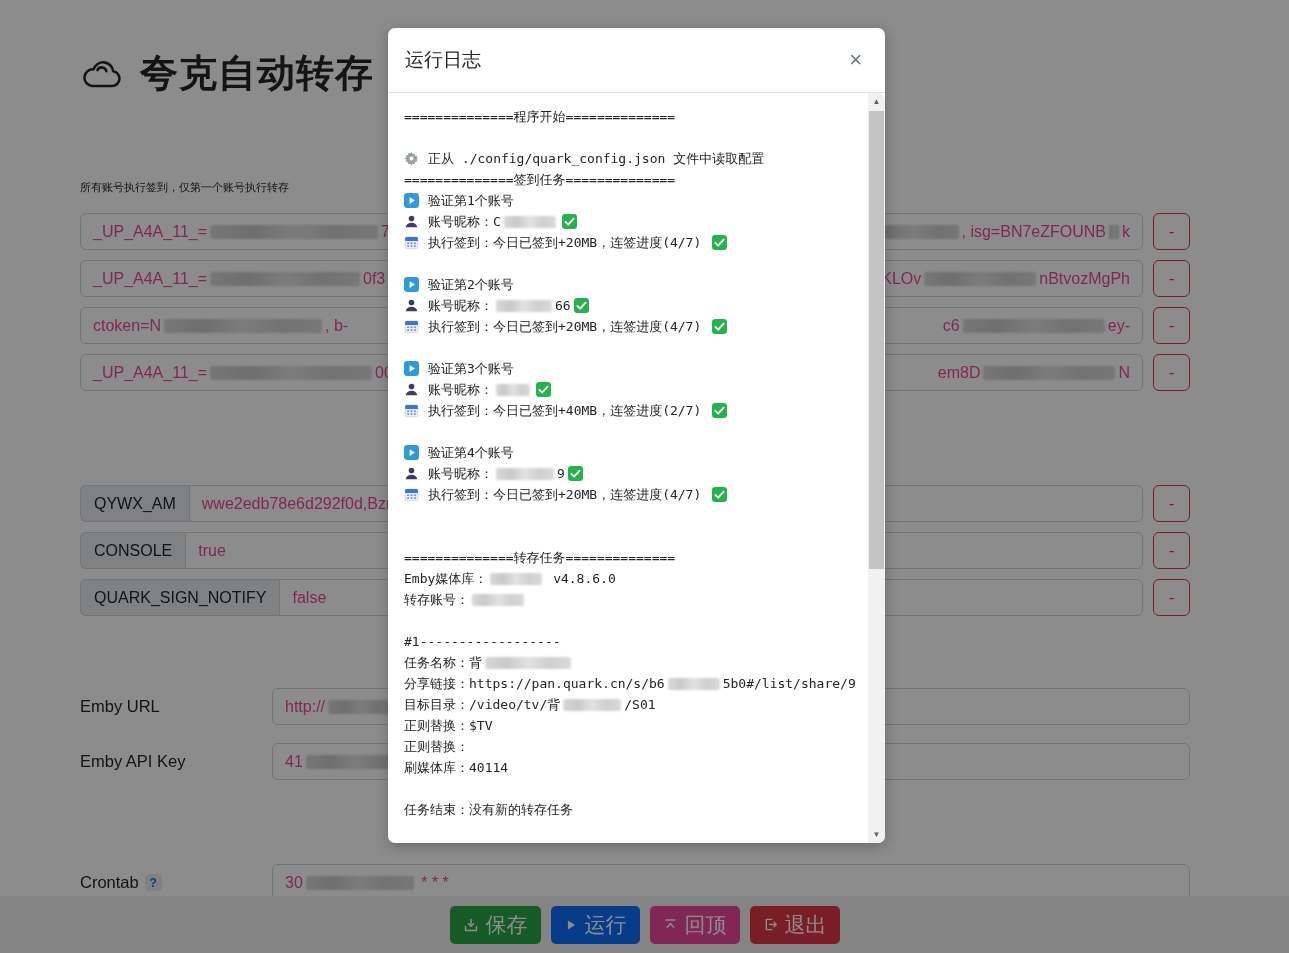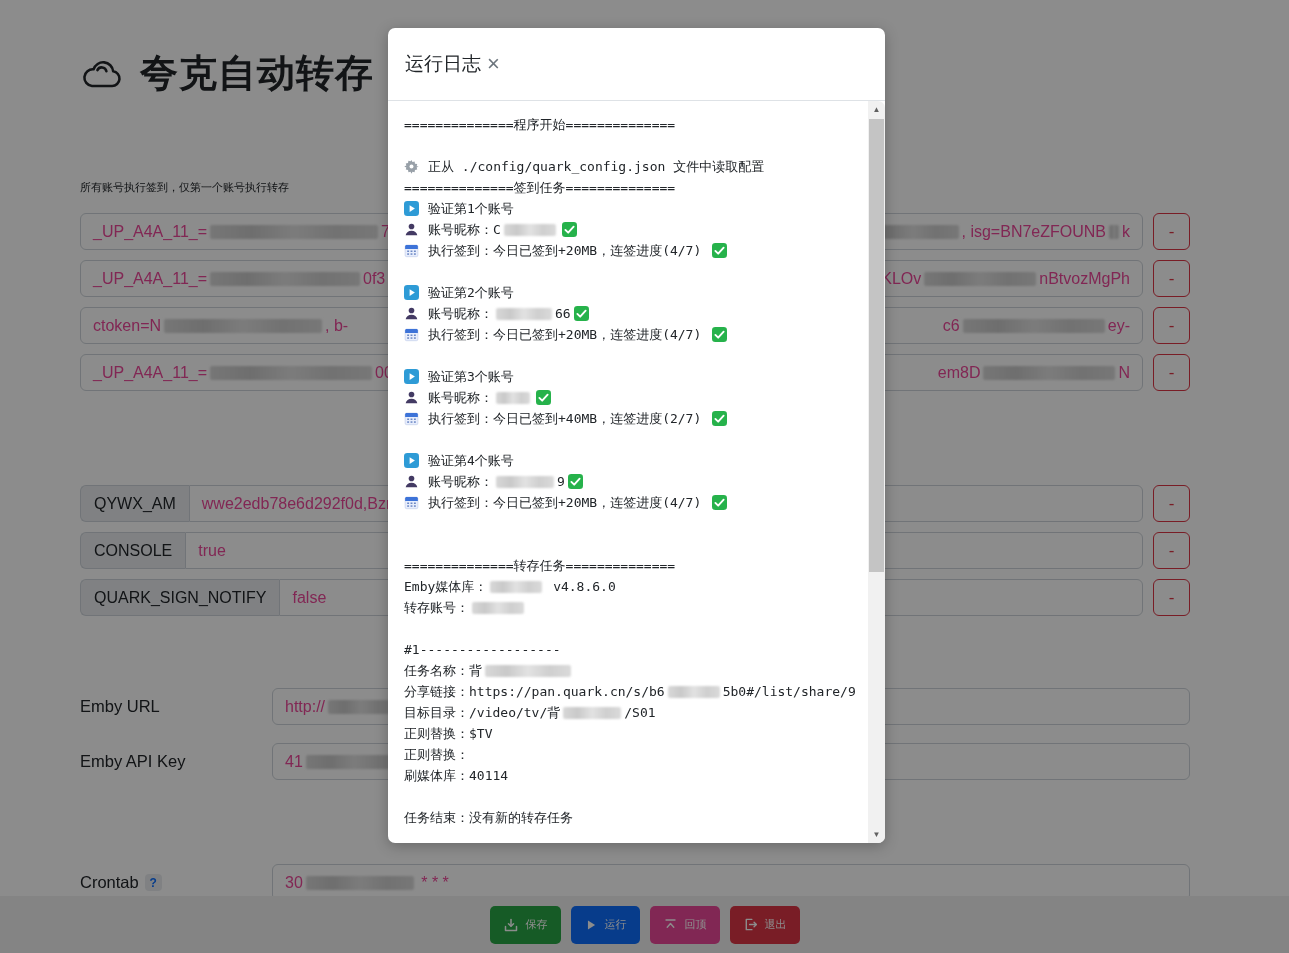--- a/index.html
+++ b/index.html
@@ -57,40 +57,40 @@
     background:linear-gradient(90deg,#d8d8d8,#c9c9c9 25%,#e2e2e2 50%,#cfcfcf 75%,#dadada);
     filter:blur(1.3px); margin:0 3px; align-self:center;
   }
 
   
   .footer {
     position:absolute; left:0; right:0; bottom:0; height:57px; background:#f1f1f1;
     display:flex; align-items:center; justify-content:center; gap:10px; z-index:1;
   }
   .fbtn {
-    height:38px; border:none; border-radius:5px; color:#fff; font-size:11px;
+    height:38px; border:none; border-radius:5px; color:#fff; font-size:21px;
     display:flex; align-items:center; gap:7px; padding:0 13px; cursor:pointer;
     font-family:"Liberation Sans",sans-serif;
   }
   .fbtn svg { display:block; }
   .fbtn-save { background:#28a745; }
   .fbtn-run  { background:#0d6efd; }
   .fbtn-top  { background:#ec4899; }
   .fbtn-exit { background:#dc3545; }
 
   
   .backdrop { position:absolute; inset:0; background:rgba(0,0,0,0.45); z-index:5; }
   .modal {
     position:absolute; left:388px; top:28px; width:497px; height:815px; background:#fff;
     border-radius:7px; z-index:10; box-shadow:0 3px 14px rgba(0,0,0,0.25);
     display:flex; flex-direction:column;
   }
   .modal-header {
-    height:73px; border-bottom:1px solid #dee2e6; display:flex; align-items:center;
-    justify-content:flex-start; padding:0 17px; flex:none;
+    height:65px; border-bottom:1px solid #dee2e6; display:flex; align-items:center;
+    justify-content:space-between; padding:0 17px; flex:none;
   }
   .modal-header .mtitle { font-size:19px; }
   .modal-close { background:none; border:none; font-size:22px; color:#6c757d; cursor:pointer; line-height:1; padding:2px 6px;}
   .modal-body { position:relative; flex:1; overflow:hidden; padding:13px 34px 8px 16px; }
   .log-line { font-family:"DejaVu Sans Mono", monospace; font-size:13px; line-height:21px;
     height:21px; display:flex; align-items:center; white-space:pre; color:#212529; }
   .log-line .seg { white-space:pre; }
   .log-line .redact { height:12px; }
   .licon { display:inline-flex; width:15px; height:15px; margin-right:9px; flex:none; }
   .licon svg { width:15px; height:15px; display:block; }

